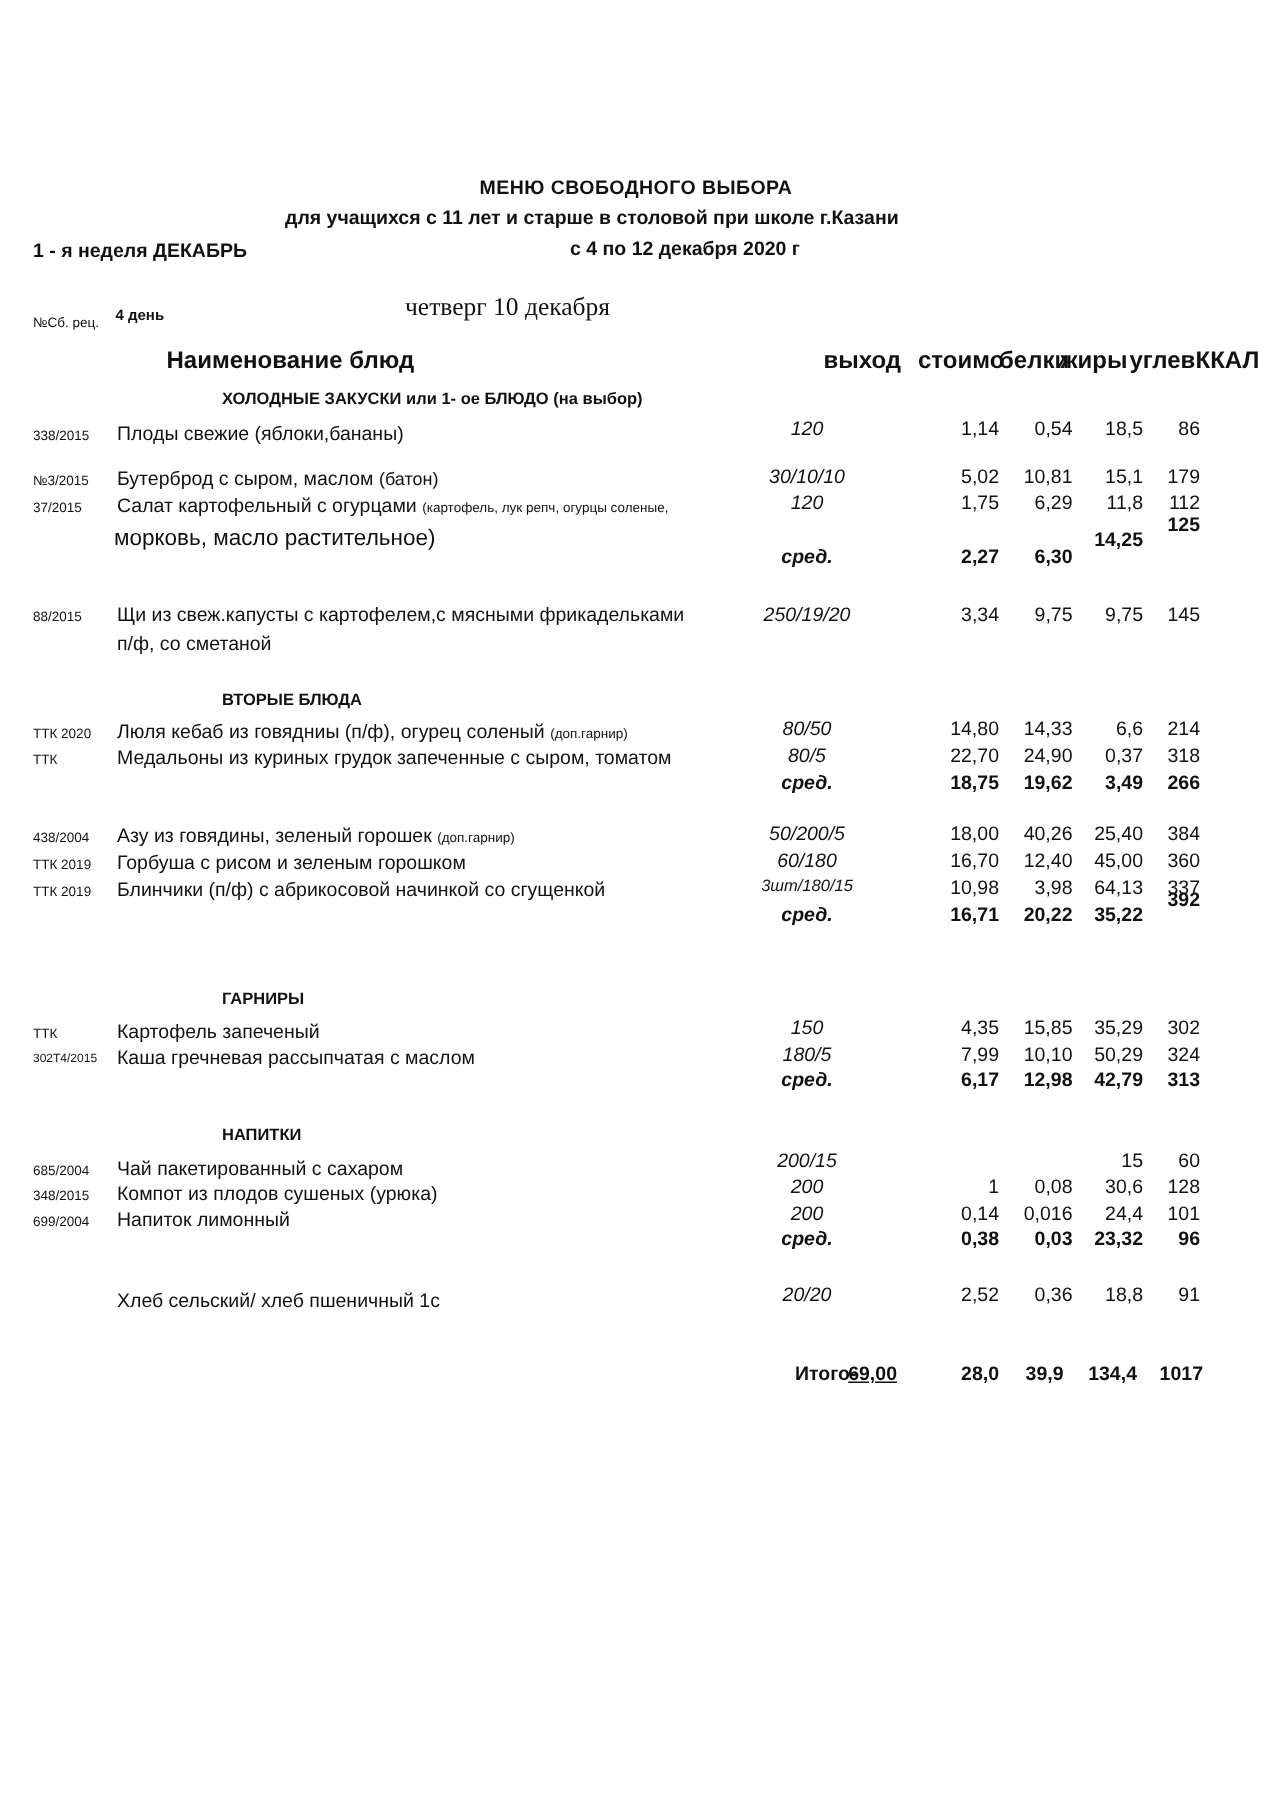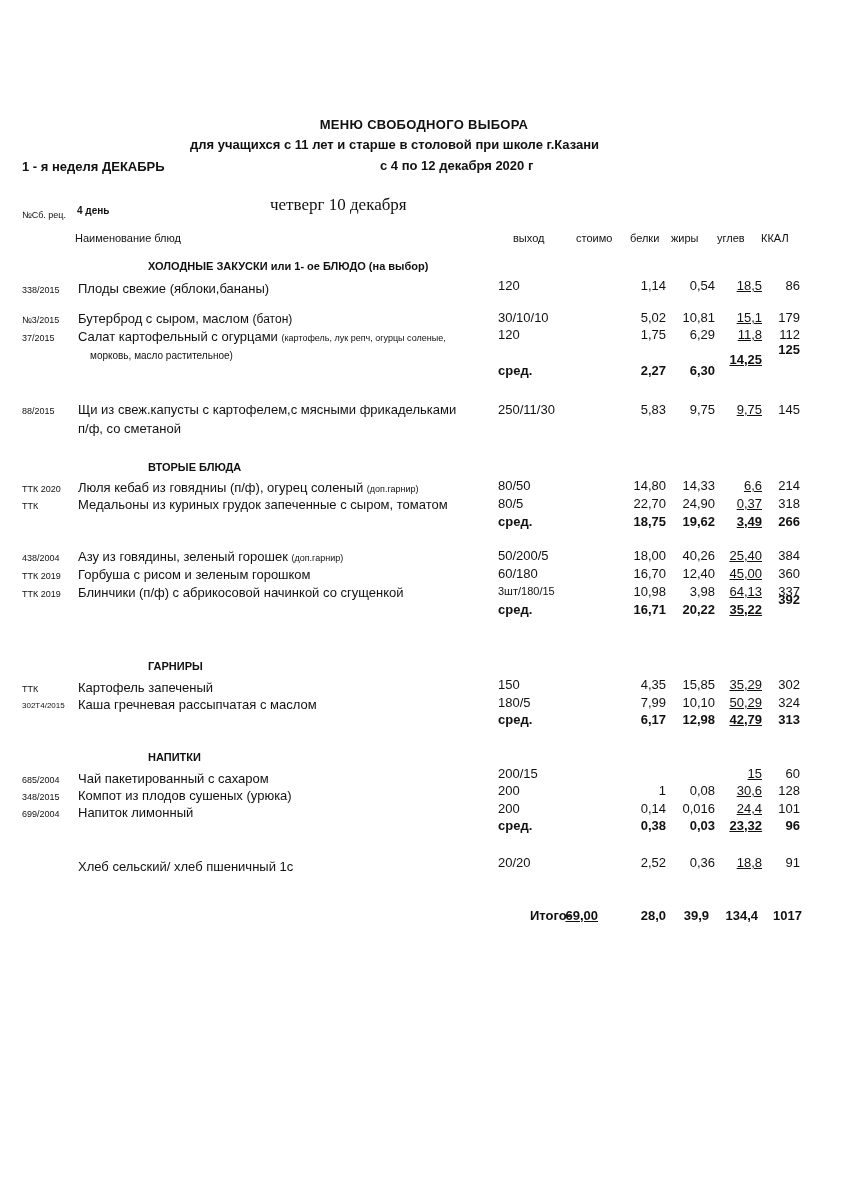--- a/index.html
+++ b/index.html
@@ -5,32 +5,32 @@
   html, body { margin: 0; padding: 0; background: #ffffff; }
   body { width: 848px; height: 1200px; position: relative; overflow: hidden; color: #111; font-family: "Liberation Sans", sans-serif; }
   .abs { position: absolute; white-space: nowrap; }
   .title { left: 0; width: 848px; top: 117px; text-align: center; font-weight: bold; font-size: 13px; letter-spacing: 0.3px; }
   .subtitle { left: 190px; top: 137px; font-weight: bold; font-size: 13px; }
   .week { left: 22px; top: 159px; font-weight: bold; font-size: 13px; }
   .period { left: 380px; top: 158px; font-weight: bold; font-size: 13px; }
   .dayname { left: 270px; top: 195px; font-family: "Liberation Serif", serif; font-size: 17px; }
   .recnum { left: 22px; top: 210px; font-size: 9px; }
   .daynum { left: 77px; top: 205px; font-weight: bold; font-size: 10px; }
-  .hdr { top: 232px; font-weight: normal; font-size: 11px; }
+  .hdr { top: 232px; font-weight: bold; font-size: 16px; margin-left: 36px; }
   .section { left: 148px; font-weight: bold; font-size: 11px; }
   .code { left: 22px; font-size: 9px; }
   .name { left: 78px; font-size: 13px; }
   .name small { font-size: 9px; }
-  .sub { left: 90px; font-size: 10px; }
-  .yield { width: 80px; left: 498px; text-align: left; font-size: 13px; }
+  .sub { left: 76px; font-size: 15px; }
+  .yield { width: 80px; left: 498px; text-align: center; font-size: 13px; font-style: italic; }
   .num { text-align: right; font-size: 13px; }
   .b { font-weight: bold; }
   .c-b { left: 624px; width: 42px; }
   .c-f { left: 670px; width: 45px; }
-  .c-c { left: 716px; width: 46px; text-decoration: underline; }
+  .c-c { left: 716px; width: 46px; }
   .c-k { left: 760px; width: 40px; }
   .c-s { left: 558px; width: 40px; text-decoration: underline; }
 </style>
 </head>
 <body>
 
 <div class="abs title">МЕНЮ  СВОБОДНОГО  ВЫБОРА</div>
 <div class="abs subtitle">для  учащихся с 11 лет и старше  в  столовой при школе г.Казани</div>
 <div class="abs week">1 - я неделя    ДЕКАБРЬ</div>
 <div class="abs period">с 4 по 12 декабря  2020 г</div>
@@ -84,22 +84,22 @@
   <div class="abs num b c-b" style="top:363px">2,27</div>
   <div class="abs num b c-f" style="top:363px">6,30</div>
   <div class="abs num b c-c" style="top:352px">14,25</div>
   <div class="abs num b c-k" style="top:342px">125</div>
 </div>
 
 <div>
   <div class="abs code" style="top:406px">88/2015</div>
   <div class="abs name" style="top:402px">Щи из свеж.капусты с картофелем,с мясными фрикадельками</div>
   <div class="abs name" style="top:421px">п/ф, со сметаной</div>
-  <div class="abs yield" style="top:402px">250/11/30</div>
-  <div class="abs num c-b" style="top:402px">5,83</div>
+  <div class="abs yield" style="top:402px">250/19/20</div>
+  <div class="abs num c-b" style="top:402px">3,34</div>
   <div class="abs num c-f" style="top:402px">9,75</div>
   <div class="abs num c-c" style="top:402px">9,75</div>
   <div class="abs num c-k" style="top:402px">145</div>
 </div>
 
 <div class="abs section" style="top:461px">ВТОРЫЕ  БЛЮДА</div>
 
 <div>
   <div class="abs code" style="top:484px">ТТК 2020</div>
   <div class="abs name" style="top:480px"><span>Люля кебаб из говядниы (п/ф), огурец соленый</span> <small>(доп.гарнир)</small></div>

